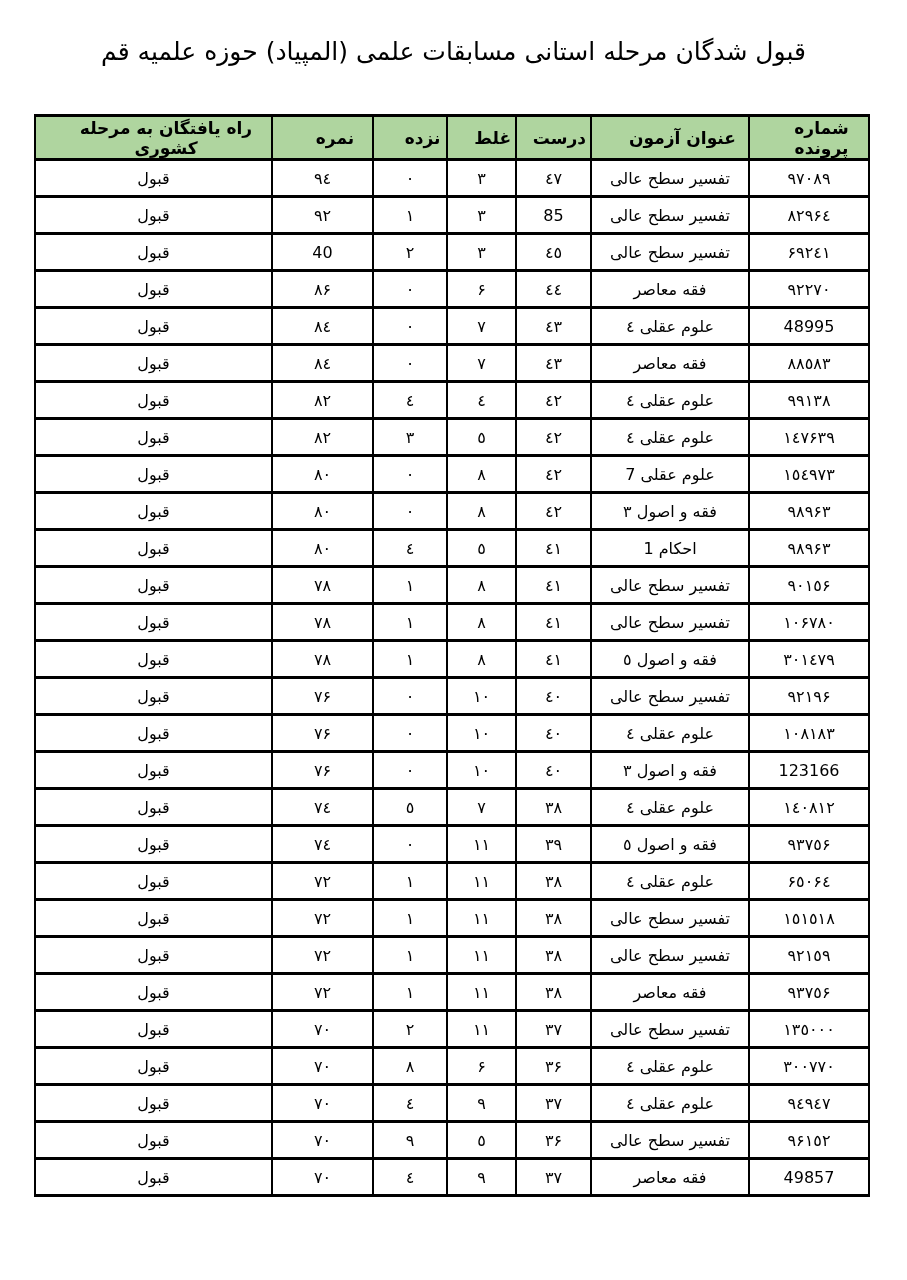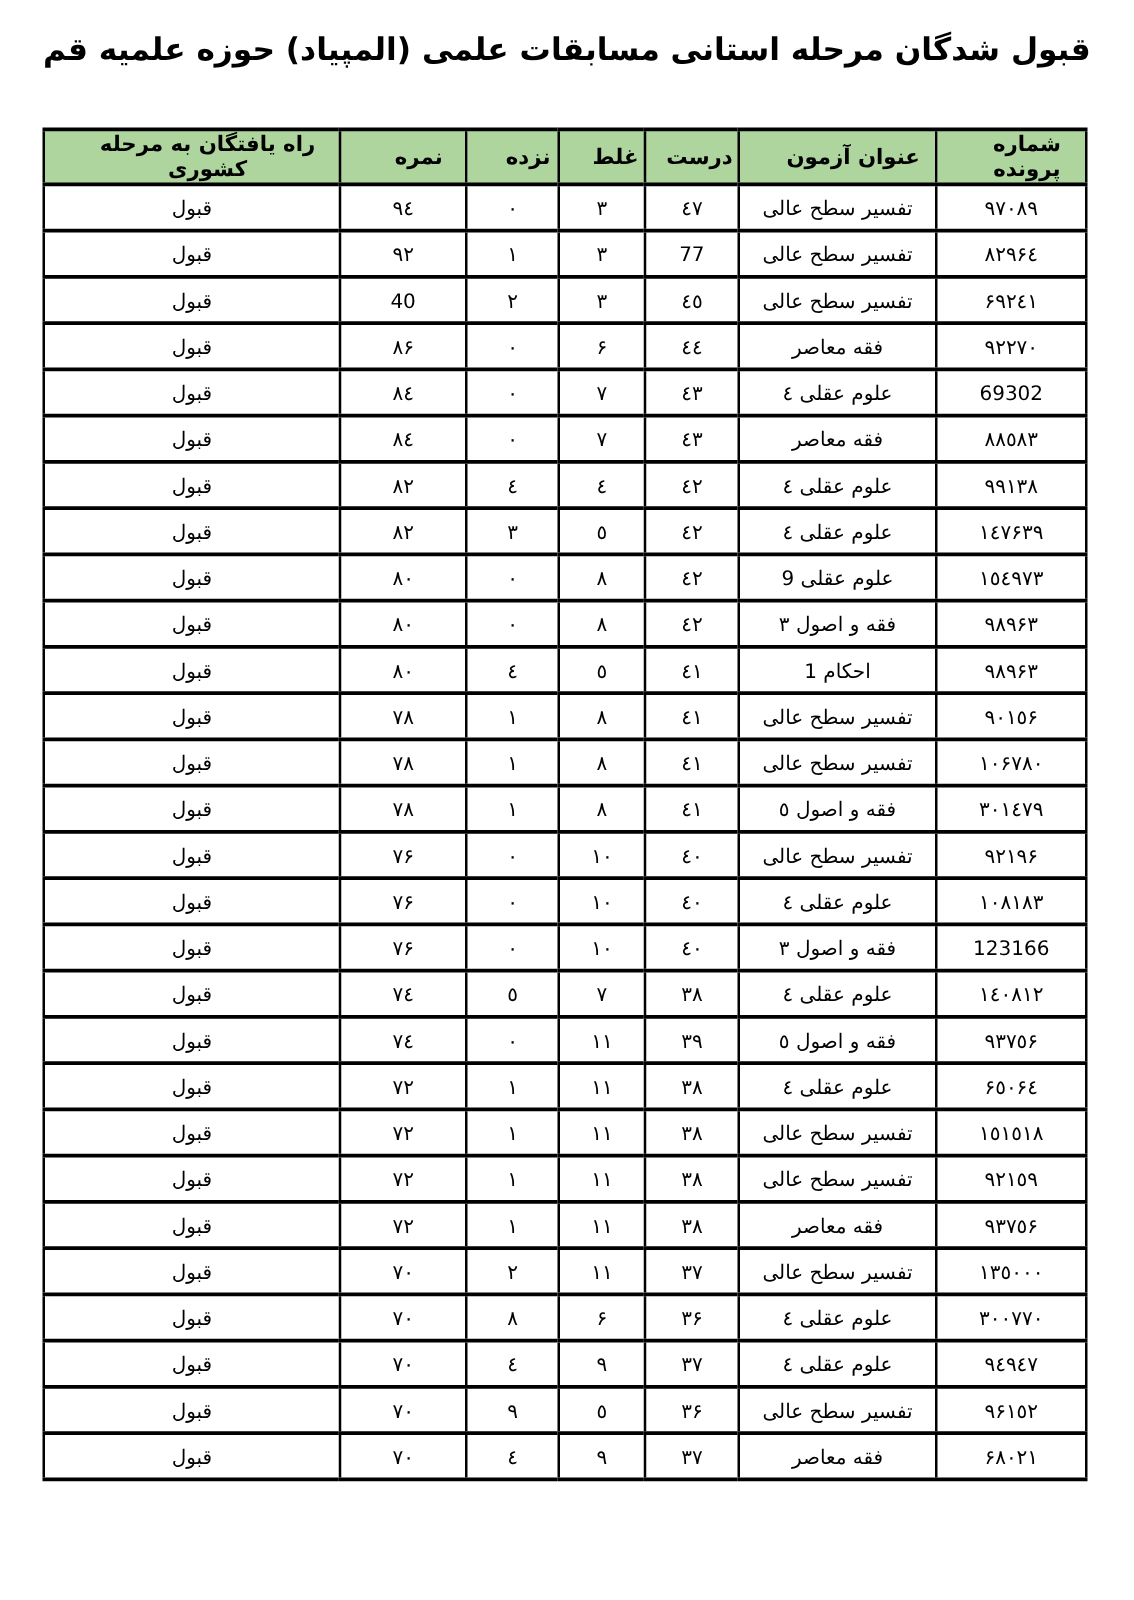--- a/index.html
+++ b/index.html
@@ -15,23 +15,23 @@
     background:#ffffff;
     color:var(--text-color);
     font-family:"DejaVu Sans", sans-serif;
     direction:rtl;
     overflow:hidden;
   }
   .page{width:907px;height:1280px;padding-top:24px;}
   .title-block{text-align:center;}
   .title-line{
     font-size:25px;
-    font-weight:bold;
+    font-weight:normal;
     line-height:32px;
-    margin:0 30px 22px 30px;
+    margin:12px 30px 22px 30px;
     white-space:nowrap;
   }
   .years{direction:ltr;unicode-bidi:isolate;display:inline-block;}
   table.results{
     width:834px;
     margin:46px 37px 0 36px;
     border-collapse:collapse;
     table-layout:fixed;
     direction:rtl;
     background:var(--row-bg);
@@ -103,21 +103,21 @@
       <td class="num">٤٧</td>
       <td class="num">٣</td>
       <td class="num">٠</td>
       <td class="num">٩٤</td>
       <td>قبول</td>
     </tr>
 
     <tr>
       <td class="num">٨٢٩۶٤</td>
       <td>تفسیر سطح عالی</td>
-      <td class="num">77</td>
+      <td class="num">85</td>
       <td class="num">٣</td>
       <td class="num">١</td>
       <td class="num">٩٢</td>
       <td>قبول</td>
     </tr>
 
     <tr>
       <td class="num">۶٩٢٤١</td>
       <td>تفسیر سطح عالی</td>
       <td class="num">٤٥</td>
@@ -131,21 +131,21 @@
       <td class="num">٩٢٢٧٠</td>
       <td>فقه معاصر</td>
       <td class="num">٤٤</td>
       <td class="num">۶</td>
       <td class="num">٠</td>
       <td class="num">٨۶</td>
       <td>قبول</td>
     </tr>
 
     <tr>
-      <td class="num">69302</td>
+      <td class="num">48995</td>
       <td>علوم عقلی ٤</td>
       <td class="num">٤٣</td>
       <td class="num">٧</td>
       <td class="num">٠</td>
       <td class="num">٨٤</td>
       <td>قبول</td>
     </tr>
 
     <tr>
       <td class="num">٨٨٥٨٣</td>
@@ -172,21 +172,21 @@
       <td>علوم عقلی ٤</td>
       <td class="num">٤٢</td>
       <td class="num">٥</td>
       <td class="num">٣</td>
       <td class="num">٨٢</td>
       <td>قبول</td>
     </tr>
 
     <tr>
       <td class="num">١٥٤٩٧٣</td>
-      <td>علوم عقلی 9</td>
+      <td>علوم عقلی 7</td>
       <td class="num">٤٢</td>
       <td class="num">٨</td>
       <td class="num">٠</td>
       <td class="num">٨٠</td>
       <td>قبول</td>
     </tr>
 
     <tr>
       <td class="num">٩٨٩۶٣</td>
       <td>فقه و اصول ٣</td>
@@ -361,21 +361,21 @@
       <td class="num">٩۶١٥٢</td>
       <td>تفسیر سطح عالی</td>
       <td class="num">٣۶</td>
       <td class="num">٥</td>
       <td class="num">٩</td>
       <td class="num">٧٠</td>
       <td>قبول</td>
     </tr>
 
     <tr>
-      <td class="num">۶٨٠٢١</td>
+      <td class="num">49857</td>
       <td>فقه معاصر</td>
       <td class="num">٣٧</td>
       <td class="num">٩</td>
       <td class="num">٤</td>
       <td class="num">٧٠</td>
       <td>قبول</td>
     </tr>
   </tbody>
   </table>
 

